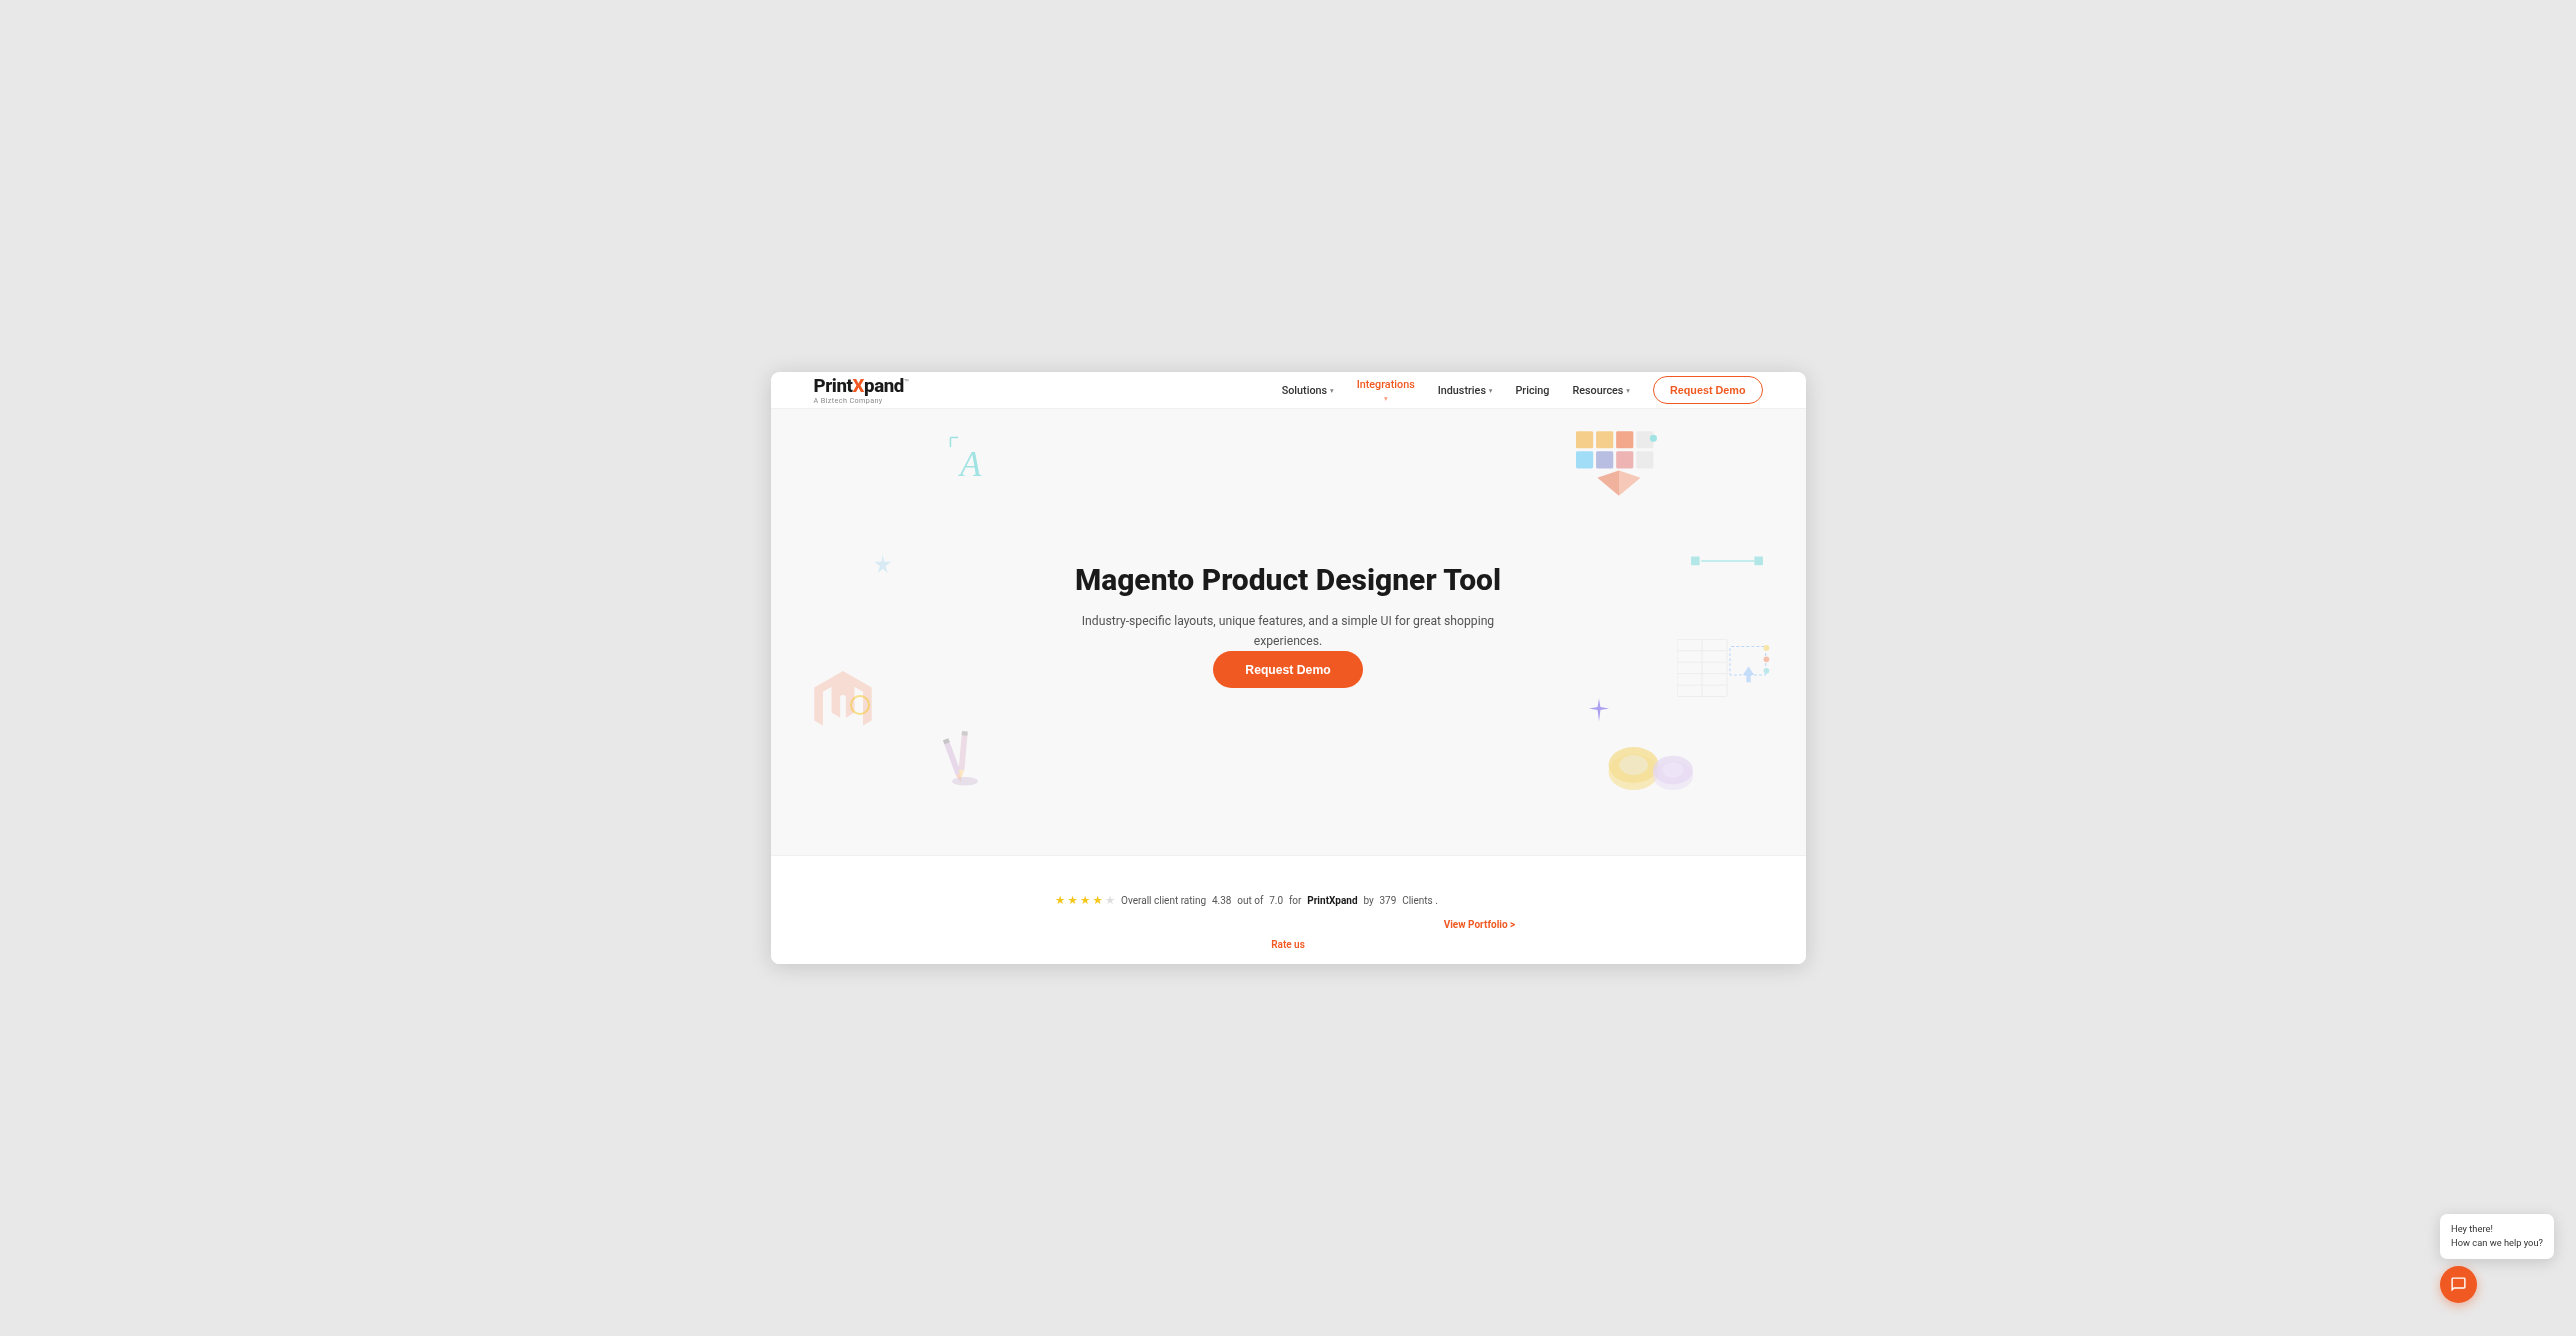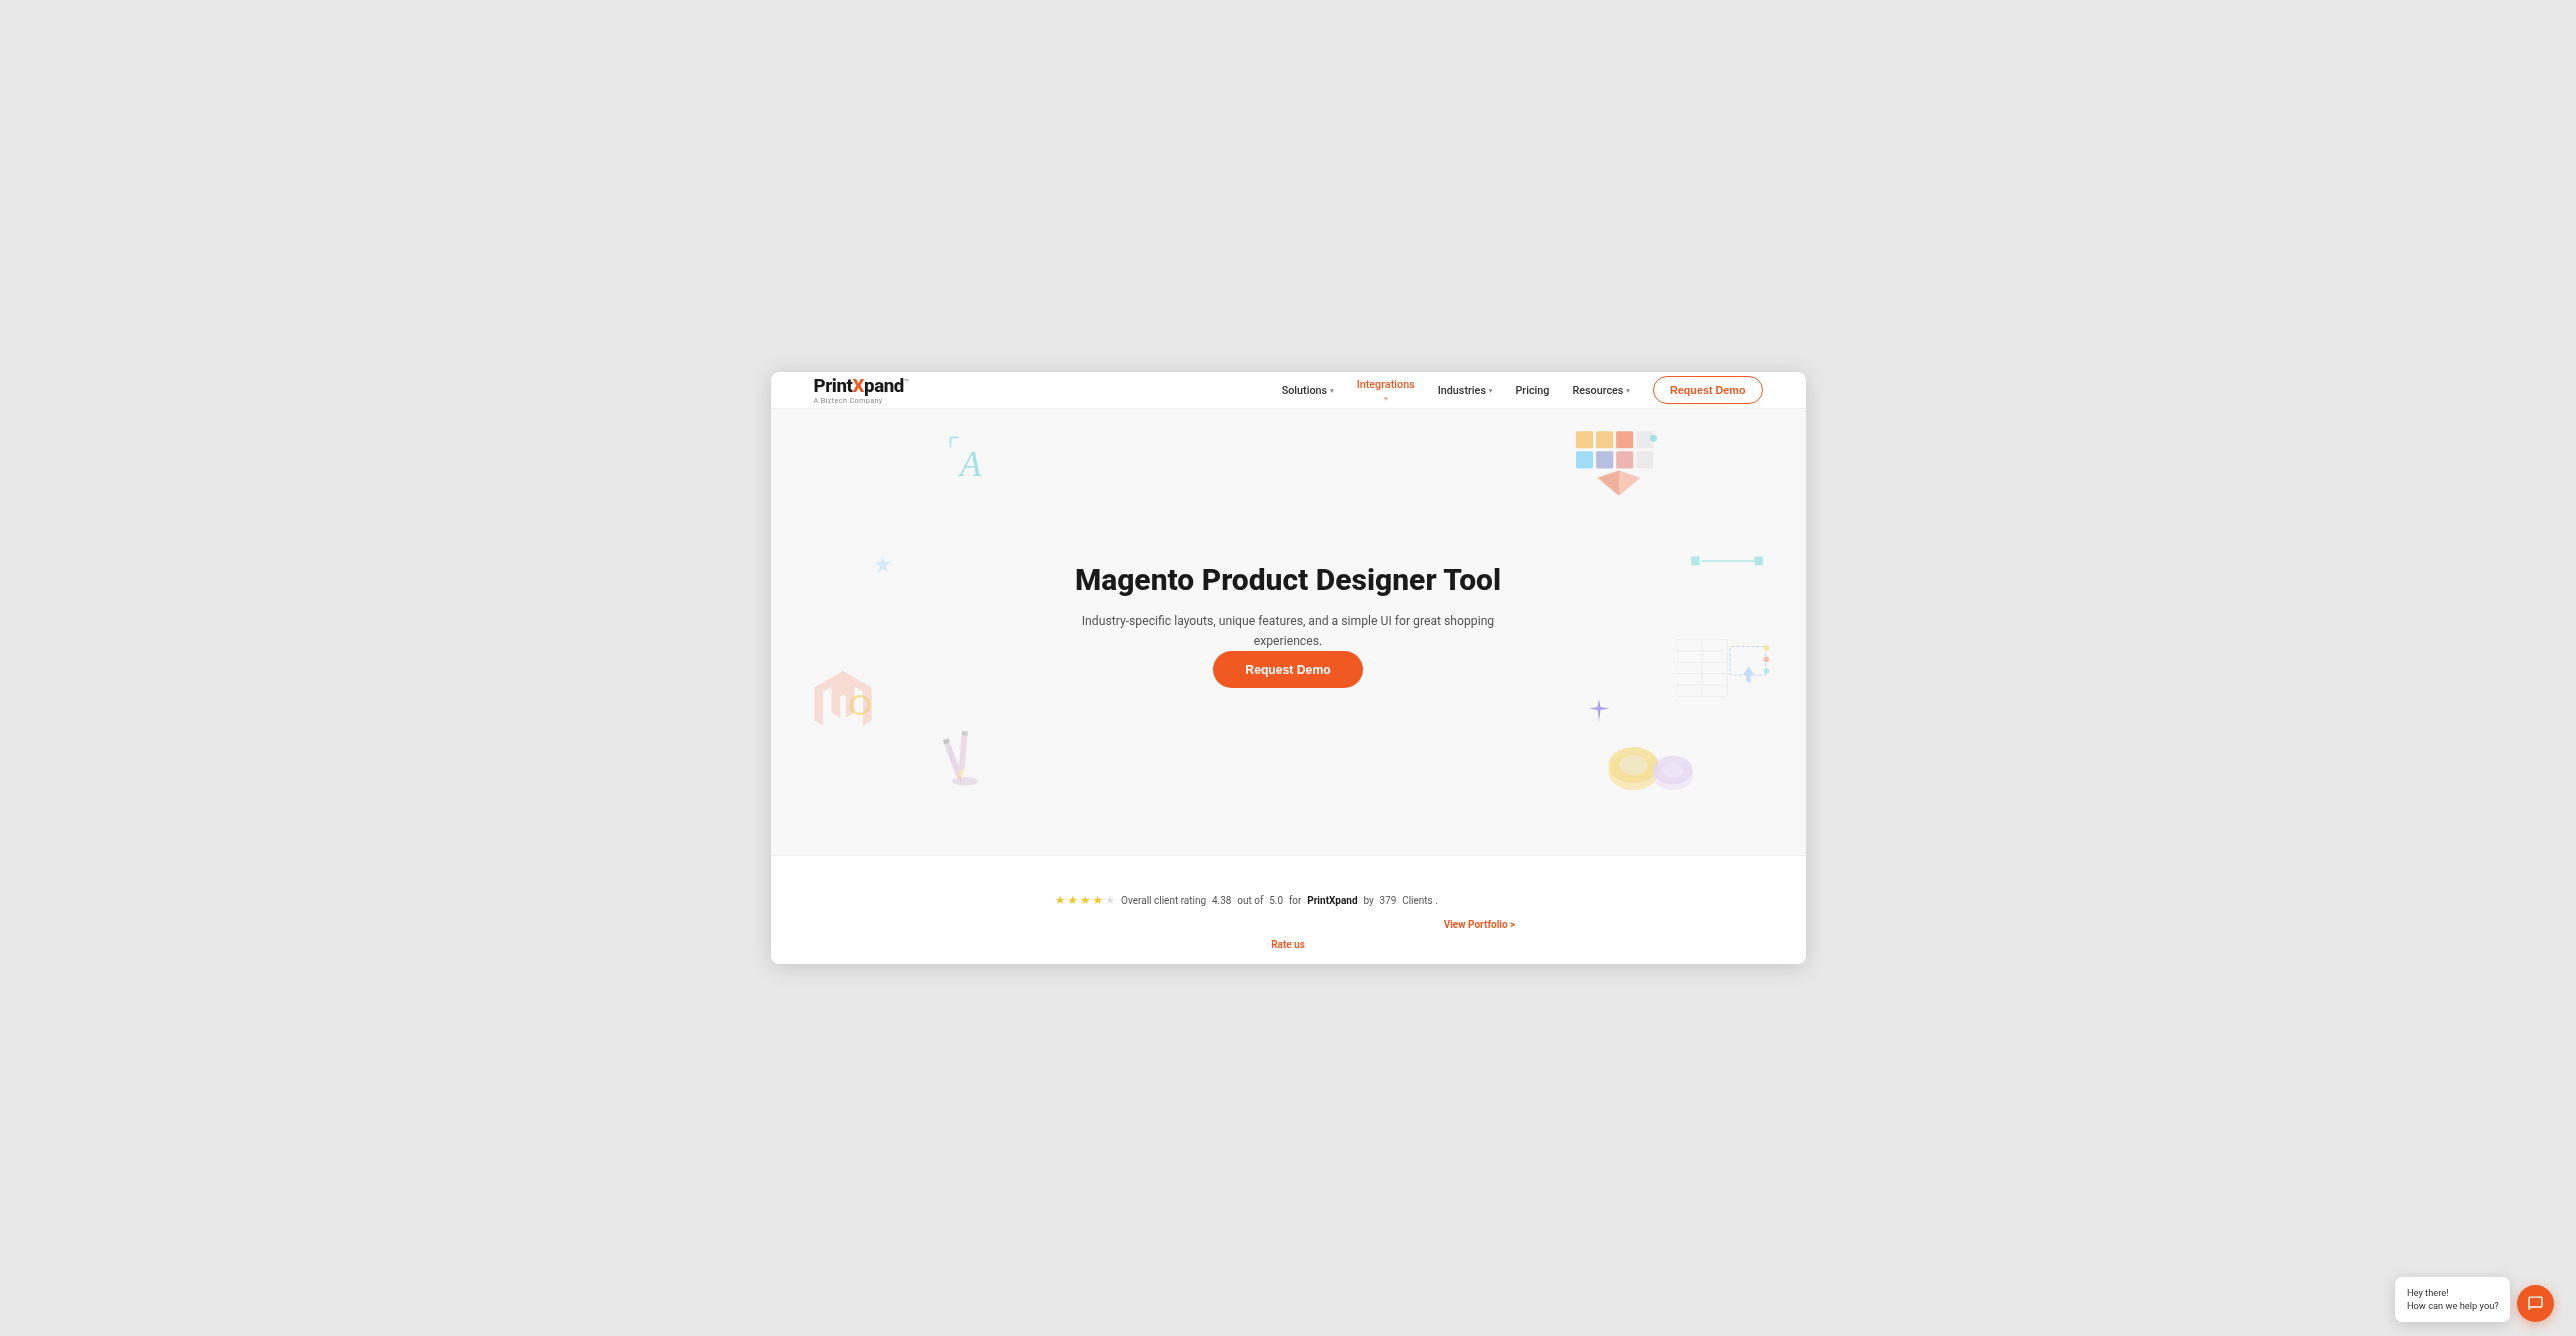--- a/index.html
+++ b/index.html
@@ -271,26 +271,26 @@
       text-decoration: none;
       display: block;
       margin-top: 2.9px;
       width: 100%;
       text-align: center;
     }
 
     
     .chat-widget {
       position: fixed;
-      bottom: 14px;
+      bottom: 33px;
       right: 21.6px;
       display: flex;
-      align-items: flex-end;
       gap: 7.2px;
       z-index: 100;
+      flex-direction: column;
     }
 
     .chat-bubble {
       background: #fff;
       border-radius: 7.2px;
       padding: 8.6px 11.5px;
       box-shadow: 0 2.9px 14.4px rgba(0,0,0,0.15);
       font-size: 9.3px;
       color: #333;
       line-height: 1.5;
@@ -502,21 +502,21 @@
     <div class="stars">
       <span class="star">★</span>
       <span class="star">★</span>
       <span class="star">★</span>
       <span class="star">★</span>
       <span class="star empty">★</span>
     </div>
     <span>Overall client rating</span>
     <span>4.38</span>
     <span>out of</span>
-    <span>5.0</span>
+    <span>7.0</span>
     <span>for</span>
     <strong class="brand-name">PrintXpand</strong>
     <span>by</span>
     <span>379</span>
     <span>Clients .</span>
     <a href="#" class="view-portfolio">View Portfolio &gt;</a>
     <br>
     <a href="#" class="rate-us">Rate us</a>
   </div>
 

